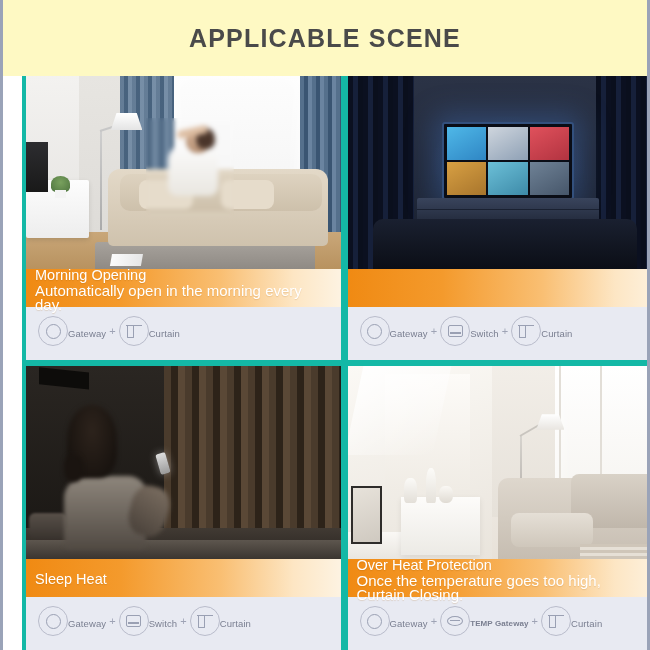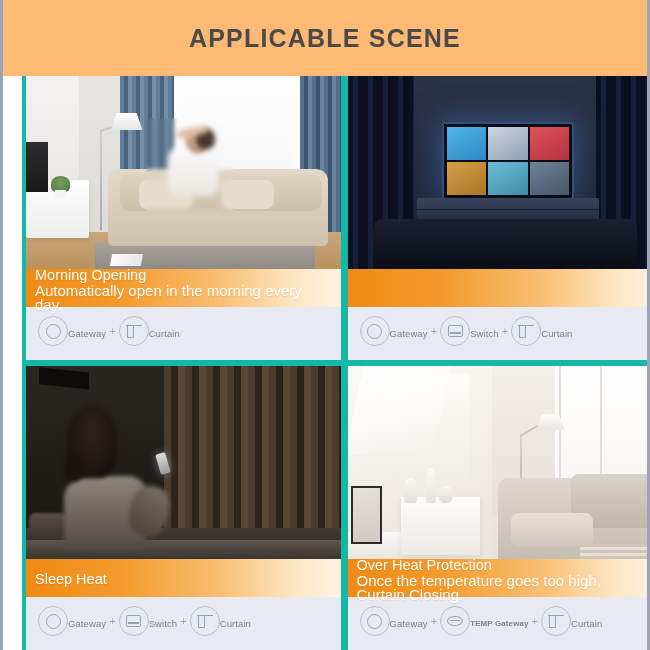--- a/index.html
+++ b/index.html
@@ -21,21 +21,21 @@
     border-right: 3px solid #9aa3b8;
     overflow: hidden;
   }
 
   
   #header {
     height: 76px;
     display: flex;
     align-items: center;
     justify-content: center;
-    background: #fdba74;
+    background: #fef9c3;
   }
   #header-title {
     font-size: 25px;
     font-weight: bold;
     letter-spacing: 1.2px;
     color: #4a4a4a;
     font-family: "Liberation Sans", sans-serif;
   }
 
   

